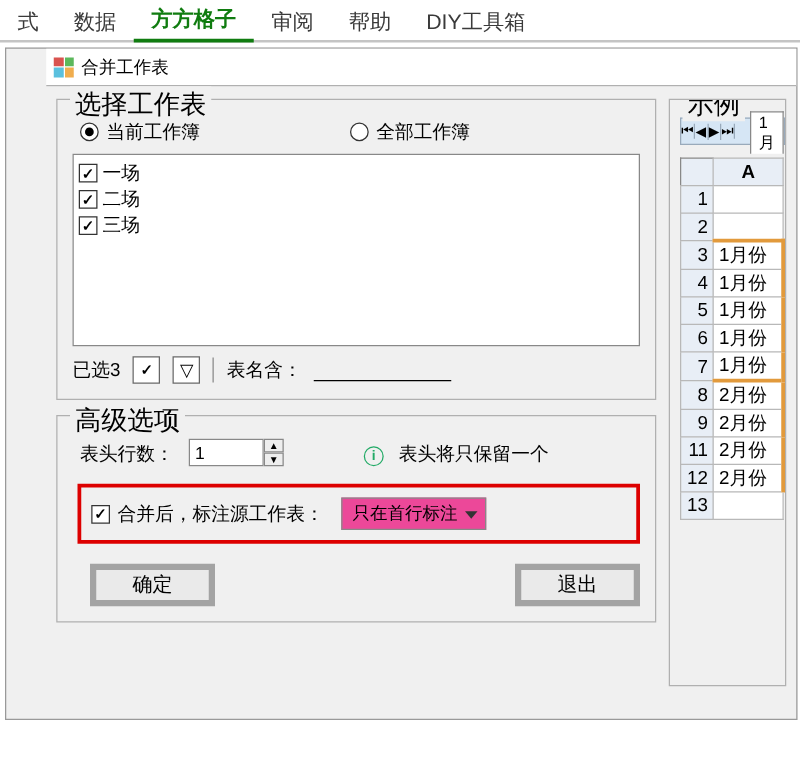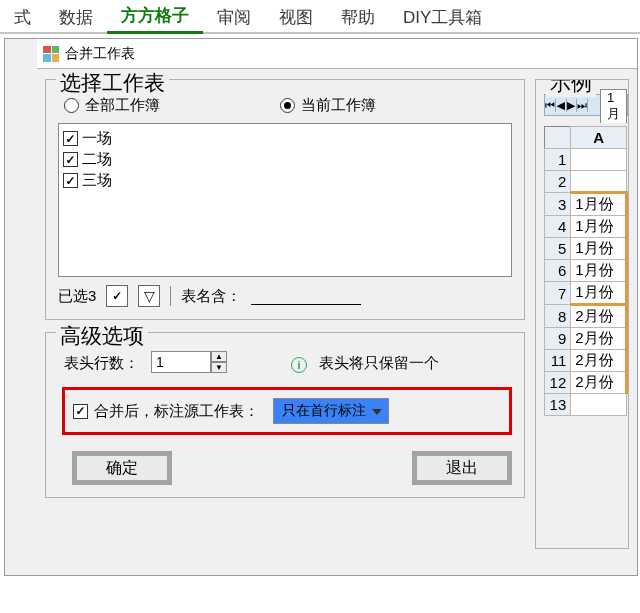--- a/index.html
+++ b/index.html
@@ -92,21 +92,21 @@
   .sep { width:1px; height:20px; background:#888;}
   .icon-btn { width:22px;height:22px; border:1px solid #666; display:flex;align-items:center;justify-content:center;font-size:14px;background:#fff;}
   .underline-input { border:none; border-bottom:1px solid #000; background:transparent; width:110px; font-size:15px; padding:0 2px;}
   .adv-row1 { display:flex; align-items:flex-end; gap:12px; margin:8px 0 14px 6px;}
   .spinner { display:flex; align-items:center; }
   .spinner input { width:60px; height:22px; border:1px solid #888; font-size:14px; padding: 0 4px;}
   .spinner-btns { display:flex; flex-direction:column; }
   .spinner-btns button{ width:16px; height:11px; font-size:8px; line-height:1; border:1px solid #888; background:#eee; padding:0;}
   .info-icon { width:16px;height:16px;border-radius:50%;border:1px solid #2a6;color:#2a6;font-size:11px;display:flex;align-items:center;justify-content:center;font-weight:bold;}
   .highlight-box { border: 3px solid #d00; padding: 8px 8px; display:flex; align-items:center; gap:14px; margin-left:4px;}
-  .select-box { border:1px solid #888; height:26px; padding: 2px 22px 2px 8px; font-size:14px; background:#3b82f6; position:relative; display:flex; align-items:center;}
+  .select-box { border:1px solid #888; height:26px; padding: 2px 22px 2px 8px; font-size:14px; background:#ec4899; position:relative; display:flex; align-items:center;}
   .select-box::after{content:""; position:absolute; right:6px; top:10px; border-left:5px solid transparent;border-right:5px solid transparent;border-top:6px solid #333;}
   .btn-row { display:flex; gap: 240px; margin-top:16px; margin-left:14px;}
   .btn { width:100px; height:34px; border:5px solid #a3a3a3; background:#eaeaea; font-size:16px; cursor:pointer;}
   .example .tabstrip{ display:flex; align-items:center; background:#d6e6f5; border:1px solid #9ab; height:22px;}
   .tabstrip .nav-btn { width:18px; text-align:center; font-size:11px; border-right:1px solid #9ab;}
   .tabstrip .sheet-tab { background:#fff; border:1px solid #888; padding:0 6px; font-size:13px; border-bottom:none; margin-top:2px;margin-left:12px;}
   .grid { border-collapse:collapse; margin-top:10px; font-size:15px;}
   .grid td, .grid th { border:1px solid #b8b8b8; height:22px; }
   .grid .corner { width:30px; background:#e8eef6; border-top:1px solid #888; border-left:1px solid #888;}
   .grid .col-h { width:90px; background:#e8eef6; text-align:center;}
@@ -116,47 +116,46 @@
   .data-top { border-top: 3px solid #e29a3c !important;}
 </style>
 </head>
 <body>
 
 <div class="ribbon">
   <div class="ribbon-tab">式</div>
   <div class="ribbon-tab">数据</div>
   <div class="ribbon-tab active">方方格子</div>
   <div class="ribbon-tab">审阅</div>
-  <div class="ribbon-tab">视图</div>
   <div class="ribbon-tab">帮助</div>
   <div class="ribbon-tab">DIY工具箱</div>
 </div>
 
 <div class="dialog">
   <div class="titlebar">
     <span class="win-icon">
         <span></span>
         <span></span>
         <span></span>
         <span></span>
       </span>
     <span>合并工作表</span>
   </div>
   <div class="dialog-body">
     <div class="left-col">
       <div class="group">
         <div class="group-label">选择工作表</div>
         <div class="radio-row">
           <div class="radio-item">
+            <span class="radio-dot inner"></span>
+            <span>当前工作簿</span>
+          </div>
+          <div class="radio-item">
             <span class="radio-dot"></span>
             <span>全部工作簿</span>
-          </div>
-          <div class="radio-item">
-            <span class="radio-dot inner"></span>
-            <span>当前工作簿</span>
           </div>
         </div>
         <div class="listbox">
           <div class="list-row">
               <span class="check-box inner"></span>
               <span>一场</span>
             </div>
           <div class="list-row">
               <span class="check-box inner"></span>
               <span>二场</span>

